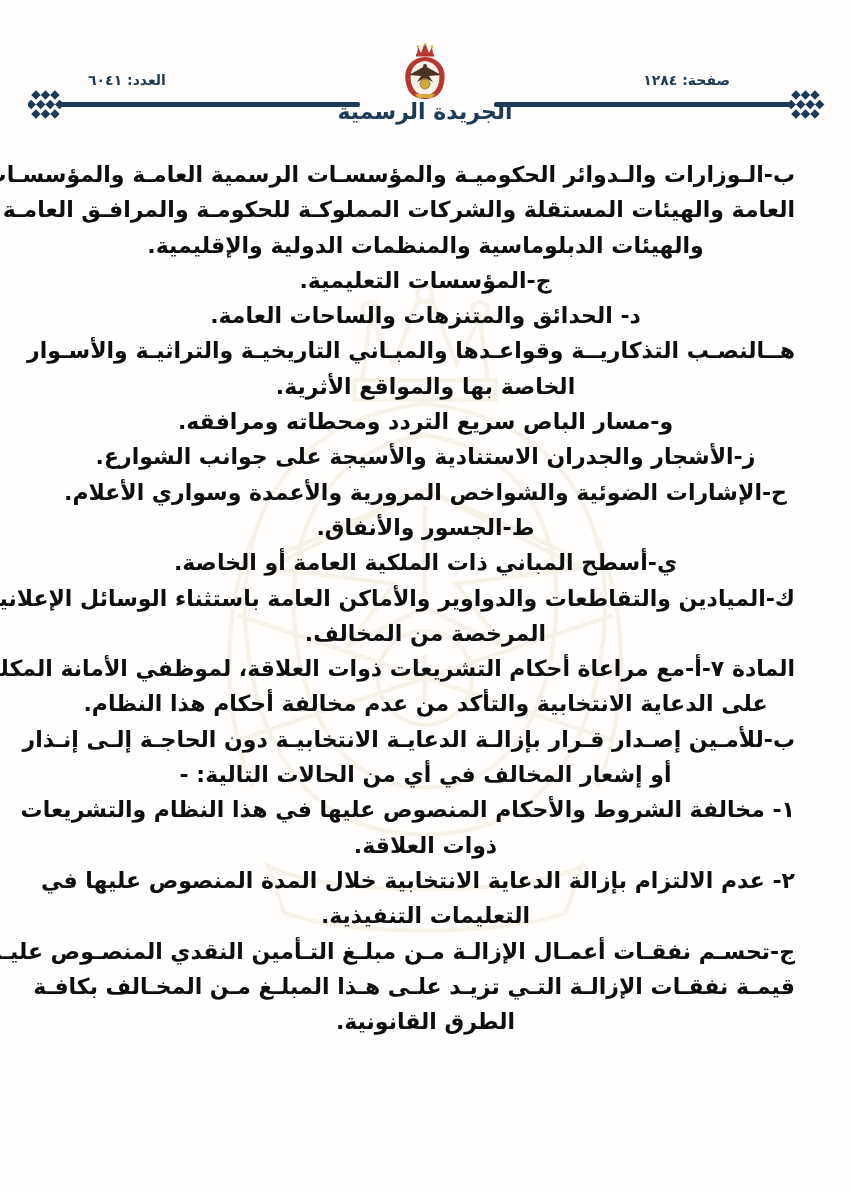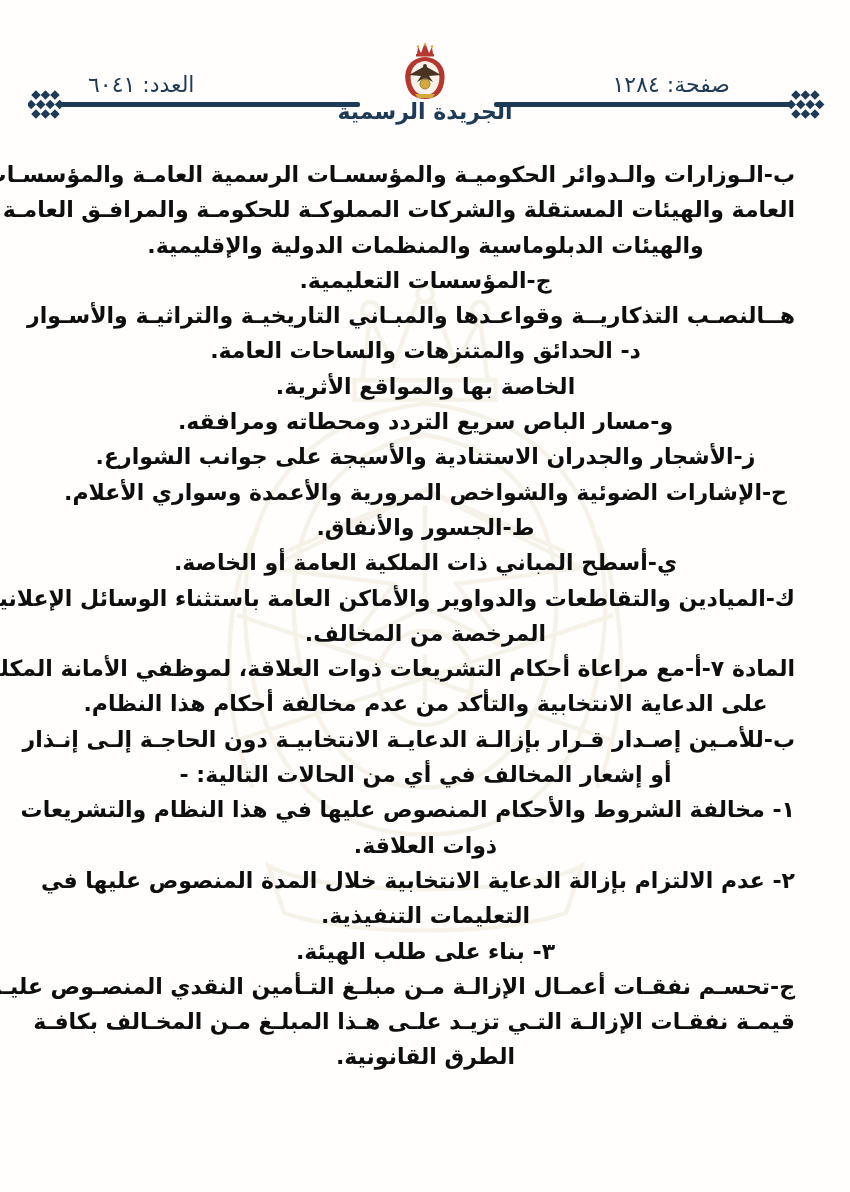--- a/index.html
+++ b/index.html
@@ -2,21 +2,21 @@
 <html lang="ar"><head>
 <meta charset="utf-8">
 <style>
   html,body{margin:0;padding:0;background:#ffffff;}
   #page{
     position:relative;width:850px;height:1192px;background:#fffefd;
     font-family:"DejaVu Sans",sans-serif;overflow:hidden;
   }
   
   .hdr-label{
-    position:absolute;direction:rtl;font-weight:normal;font-size:22px;
+    position:absolute;direction:rtl;font-weight:bold;font-size:14px;
     color:#1d3a56;white-space:nowrap;
   }
   #page-label{top:72px;right:120px;}
   #issue-label{top:72px;left:88px;}
   .rule{position:absolute;top:102px;height:4.5px;background:#1d3a56;border-radius:2px;}
   #rule-left{left:58px;width:302px;}
   #rule-right{left:494px;width:300px;}
   .knot{position:absolute;top:90px;}
   #knot-left{left:28px;}
   #knot-right{left:788px;}
@@ -92,37 +92,36 @@
     <path d="M6 60 L54 44 M6 44 L54 60"></path>
     <path d="M10 76 C17 80 43 80 50 76 L48 82 C40 85 20 85 12 82 Z"></path>
     <path d="M8 34 C4 44 4 56 8 66 M52 34 C56 44 56 56 52 66"></path>
   </svg>
 
   <div id="body-text">
       <div class="line align-right">ب-الـوزارات والـدوائر الحكوميـة والمؤسسـات الرسمية العامـة والمؤسسـات</div>
       <div class="line align-center">العامة والهيئات المستقلة والشركات المملوكـة للحكومـة والمرافـق العامـة</div>
       <div class="line align-center">والهيئات الدبلوماسية والمنظمات الدولية والإقليمية.</div>
       <div class="line align-center">ج-المؤسسات التعليمية.</div>
+      <div class="line align-center">د- الحدائق والمتنزهات والساحات العامة.</div>
       <div class="line align-right">هــالنصـب التذكاريــة وقواعـدها والمبـاني التاريخيـة والتراثيـة والأسـوار</div>
-      <div class="line align-center">د- الحدائق والمتنزهات والساحات العامة.</div>
       <div class="line align-center">الخاصة بها والمواقع الأثرية.</div>
       <div class="line align-center">و-مسار الباص سريع التردد ومحطاته ومرافقه.</div>
       <div class="line align-center">ز-الأشجار والجدران الاستنادية والأسيجة على جوانب الشوارع.</div>
       <div class="line align-center">ح-الإشارات الضوئية والشواخص المرورية والأعمدة وسواري الأعلام.</div>
       <div class="line align-center">ط-الجسور والأنفاق.</div>
       <div class="line align-center">ي-أسطح المباني ذات الملكية العامة أو الخاصة.</div>
       <div class="line align-right">ك-الميادين والتقاطعات والدواوير والأماكن العامة باستثناء الوسائل الإعلانيـة</div>
       <div class="line align-center">المرخصة من المخالف.</div>
       <div class="line align-right">المادة ٧-أ-مع مراعاة أحكام التشريعات ذوات العلاقة، لموظفي الأمانة المكلفين الرقابة</div>
       <div class="line align-center">على الدعاية الانتخابية والتأكد من عدم مخالفة أحكام هذا النظام.</div>
       <div class="line align-right">ب-للأمـين إصـدار قـرار بإزالـة الدعايـة الانتخابيـة دون الحاجـة إلـى إنـذار</div>
       <div class="line align-center">أو إشعار المخالف في أي من الحالات التالية: -</div>
       <div class="line align-right">١- مخالفة الشروط والأحكام المنصوص عليها في هذا النظام والتشريعات</div>
       <div class="line align-center">ذوات العلاقة.</div>
       <div class="line align-right">٢- عدم الالتزام بإزالة الدعاية الانتخابية خلال المدة المنصوص عليها في</div>
       <div class="line align-center">التعليمات التنفيذية.</div>
-      <div class="line align-center">٣- بناء على طلب الهيئة.</div>
       <div class="line align-right">ج-تحسـم نفقـات أعمـال الإزالـة مـن مبلـغ التـأمين النقدي المنصـوص عليـه</div>
       <div class="line align-right">قيمـة نفقـات الإزالـة التـي تزيـد علـى هـذا المبلـغ مـن المخـالف بكافـة</div>
       <div class="line align-center">الطرق القانونية.</div>
     </div>
 
 </div>
 
 </body></html>

